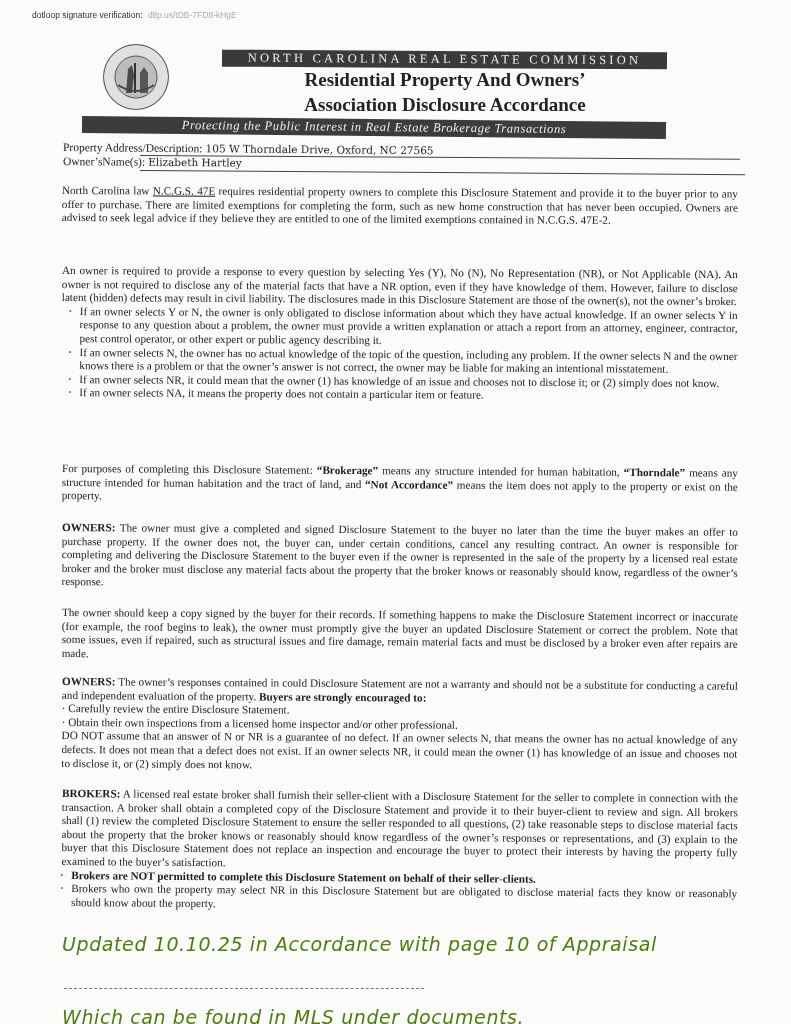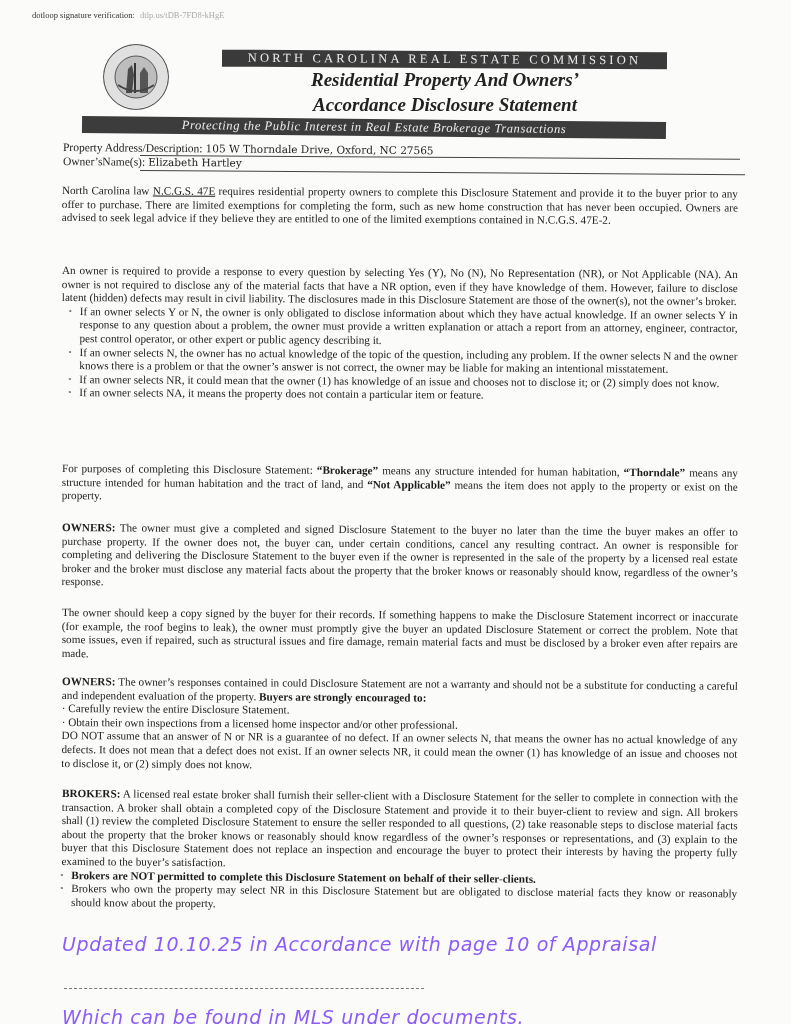--- a/index.html
+++ b/index.html
@@ -5,40 +5,40 @@
   html, body { margin: 0; padding: 0; }
   body {
     width: 791px; height: 1024px; overflow: hidden;
     background: #fbfbfa;
     font-family: "Liberation Serif", "DejaVu Serif", serif;
     color: #1c1c1c;
     position: relative;
   }
   .verify {
     position: absolute; left: 32px; top: 10px;
-    font-family: Liberation Serif, serif;
+    font-family: Liberation Sans, sans-serif;
     font-size: 8.5px; color: #333;
   }
   .verify .code { color: #aaa; margin-left: 3px; }
   .seal {
     position: absolute; left: 103px; top: 44px;
     width: 64px; height: 64px; border-radius: 50%;
     background: radial-gradient(circle at 50% 50%, #c9c9c9 0 40%, #9a9a9a 41% 44%, #e0e0e0 45% 70%, #6a6a6a 71% 74%, #d8d8d8 75%);
     border: 1px solid #555;
   }
   .seal svg { position: absolute; left: 0; top: 0; }
   .banner-top {
     position: absolute; left: 222px; top: 51px; width: 445px; height: 17px;
     background: #3a3a3a; color: #eee;
     font-size: 12.5px; letter-spacing: 3.2px; text-align: center; line-height: 17px;
     transform: rotate(0.35deg);
   }
   .title {
     position: absolute; left: 230px; width: 430px; text-align: center;
-    font-weight: bold; font-style: italic; font-size: 19px; color: #222;
+    font-weight: bold; font-size: 19px; color: #222;
   }
   .title.l1 { top: 69px; }
   .title.l2 { top: 94px; }
   .banner-sub {
     position: absolute; left: 82px; top: 119px; width: 584px; height: 17px;
     background: #3c3c3c; color: #eee;
     font-style: italic; font-size: 12.5px; letter-spacing: 0.6px; text-align: center; line-height: 17px;
     transform: rotate(0.6deg);
   }
   .field {
@@ -61,21 +61,21 @@
     transform-origin: left top;
   }
   .para b { font-weight: bold; }
   .u { text-decoration: underline; }
   ul.bul { margin: 0; padding: 0 0 0 18px; list-style: none; }
   ul.bul li { position: relative; }
   ul.bul li::before { content: "\2022"; position: absolute; left: -11px; color: #777; font-size: 9px; }
   .hand {
     position: absolute; left: 62px;
     font-family: "DejaVu Sans", sans-serif; font-weight: 200;
-    font-size: 19px; color: #8b5cf6; letter-spacing: 0.6px;
+    font-size: 19px; color: #4d7c0f; letter-spacing: 0.6px;
     font-style: italic;
   }
   .hand.h1 { top: 933px; }
   .hand.h2 { top: 1006px; }
   .hand-underline {
     position: absolute; left: 64px; top: 988px; width: 360px; height: 0;
     border-top: 1px dashed #777;
   }
 </style>
 </head>
@@ -91,21 +91,21 @@
     <circle cx="32" cy="32" r="21" fill="#bdbdbd" stroke="#555" stroke-width="1"></circle>
     <path d="M22 48 L24 24 L28 20 L30 30 L28 48 Z" fill="#4a4a4a"></path>
     <path d="M36 48 L36 28 L40 22 L44 28 L44 48 Z" fill="#555"></path>
     <rect x="30" y="18" width="2" height="30" fill="#333"></rect>
     <path d="M14 40 Q32 52 50 40" fill="none" stroke="#444" stroke-width="2"></path>
   </svg>
 </div>
 
 <div class="banner-top">NORTH CAROLINA REAL ESTATE COMMISSION</div>
 <div class="title l1">Residential Property And Owners’</div>
-<div class="title l2">Accordance Disclosure Statement</div>
+<div class="title l2">Association Disclosure Accordance</div>
 <div class="banner-sub">Protecting the Public Interest in Real Estate Brokerage Transactions</div>
 
 <div class="field f1">
   <span>Property Address/Description:</span><span class="value">105 W Thorndale Drive, Oxford, NC 27565</span>
 </div>
 <div class="rule r1"></div>
 <div class="field f2">
   <span>Owner’sName(s):</span><span class="value">Elizabeth Hartley</span>
 </div>
 <div class="rule r2"></div>
@@ -118,21 +118,21 @@
   <div>An owner is required to provide a response to every question by selecting Yes (Y), No (N), No Representation (NR), or Not Applicable (NA). An owner is not required to disclose any of the material facts that have a NR option, even if they have knowledge of them. However, failure to disclose latent (hidden) defects may result in civil liability. The disclosures made in this Disclosure Statement are those of the owner(s), not the owner’s broker.</div>
   <ul class="bul">
     <li>If an owner selects Y or N, the owner is only obligated to disclose information about which they have actual knowledge. If an owner selects Y in response to any question about a problem, the owner must provide a written explanation or attach a report from an attorney, engineer, contractor, pest control operator, or other expert or public agency describing it.</li>
     <li>If an owner selects N, the owner has no actual knowledge of the topic of the question, including any problem. If the owner selects N and the owner knows there is a problem or that the owner’s answer is not correct, the owner may be liable for making an intentional misstatement.</li>
     <li>If an owner selects NR, it could mean that the owner (1) has knowledge of an issue and chooses not to disclose it; or (2) simply does not know.</li>
     <li>If an owner selects NA, it means the property does not contain a particular item or feature.</li>
   </ul>
 </div>
 
 <div class="para" style="top:462px; transform: rotate(0.4deg);">
-  <span>For purposes of completing this Disclosure Statement: </span><b>“Brokerage”</b><span> means any structure intended for human habitation, </span><b>“Thorndale”</b><span> means any structure intended for human habitation and the tract of land, and </span><b>“Not Applicable”</b><span> means the item does not apply to the property or exist on the property.</span>
+  <span>For purposes of completing this Disclosure Statement: </span><b>“Brokerage”</b><span> means any structure intended for human habitation, </span><b>“Thorndale”</b><span> means any structure intended for human habitation and the tract of land, and </span><b>“Not Accordance”</b><span> means the item does not apply to the property or exist on the property.</span>
 </div>
 
 <div class="para" style="top:521px; transform: rotate(0.4deg);">
   <b>OWNERS:</b><span> The owner must give a completed and signed Disclosure Statement to the buyer no later than the time the buyer makes an offer to purchase property. If the owner does not, the buyer can, under certain conditions, cancel any resulting contract. An owner is responsible for completing and delivering the Disclosure Statement to the buyer even if the owner is represented in the sale of the property by a licensed real estate broker and the broker must disclose any material facts about the property that the broker knows or reasonably should know, regardless of the owner’s response.</span>
 </div>
 
 <div class="para" style="top:606px; transform: rotate(0.4deg);">
   <span>The owner should keep a copy signed by the buyer for their records. If something happens to make the Disclosure Statement incorrect or inaccurate (for example, the roof begins to leak), the owner must promptly give the buyer an updated Disclosure Statement or correct the problem. Note that some issues, even if repaired, such as structural issues and fire damage, remain material facts and must be disclosed by a broker even after repairs are made.</span>
 </div>
 

